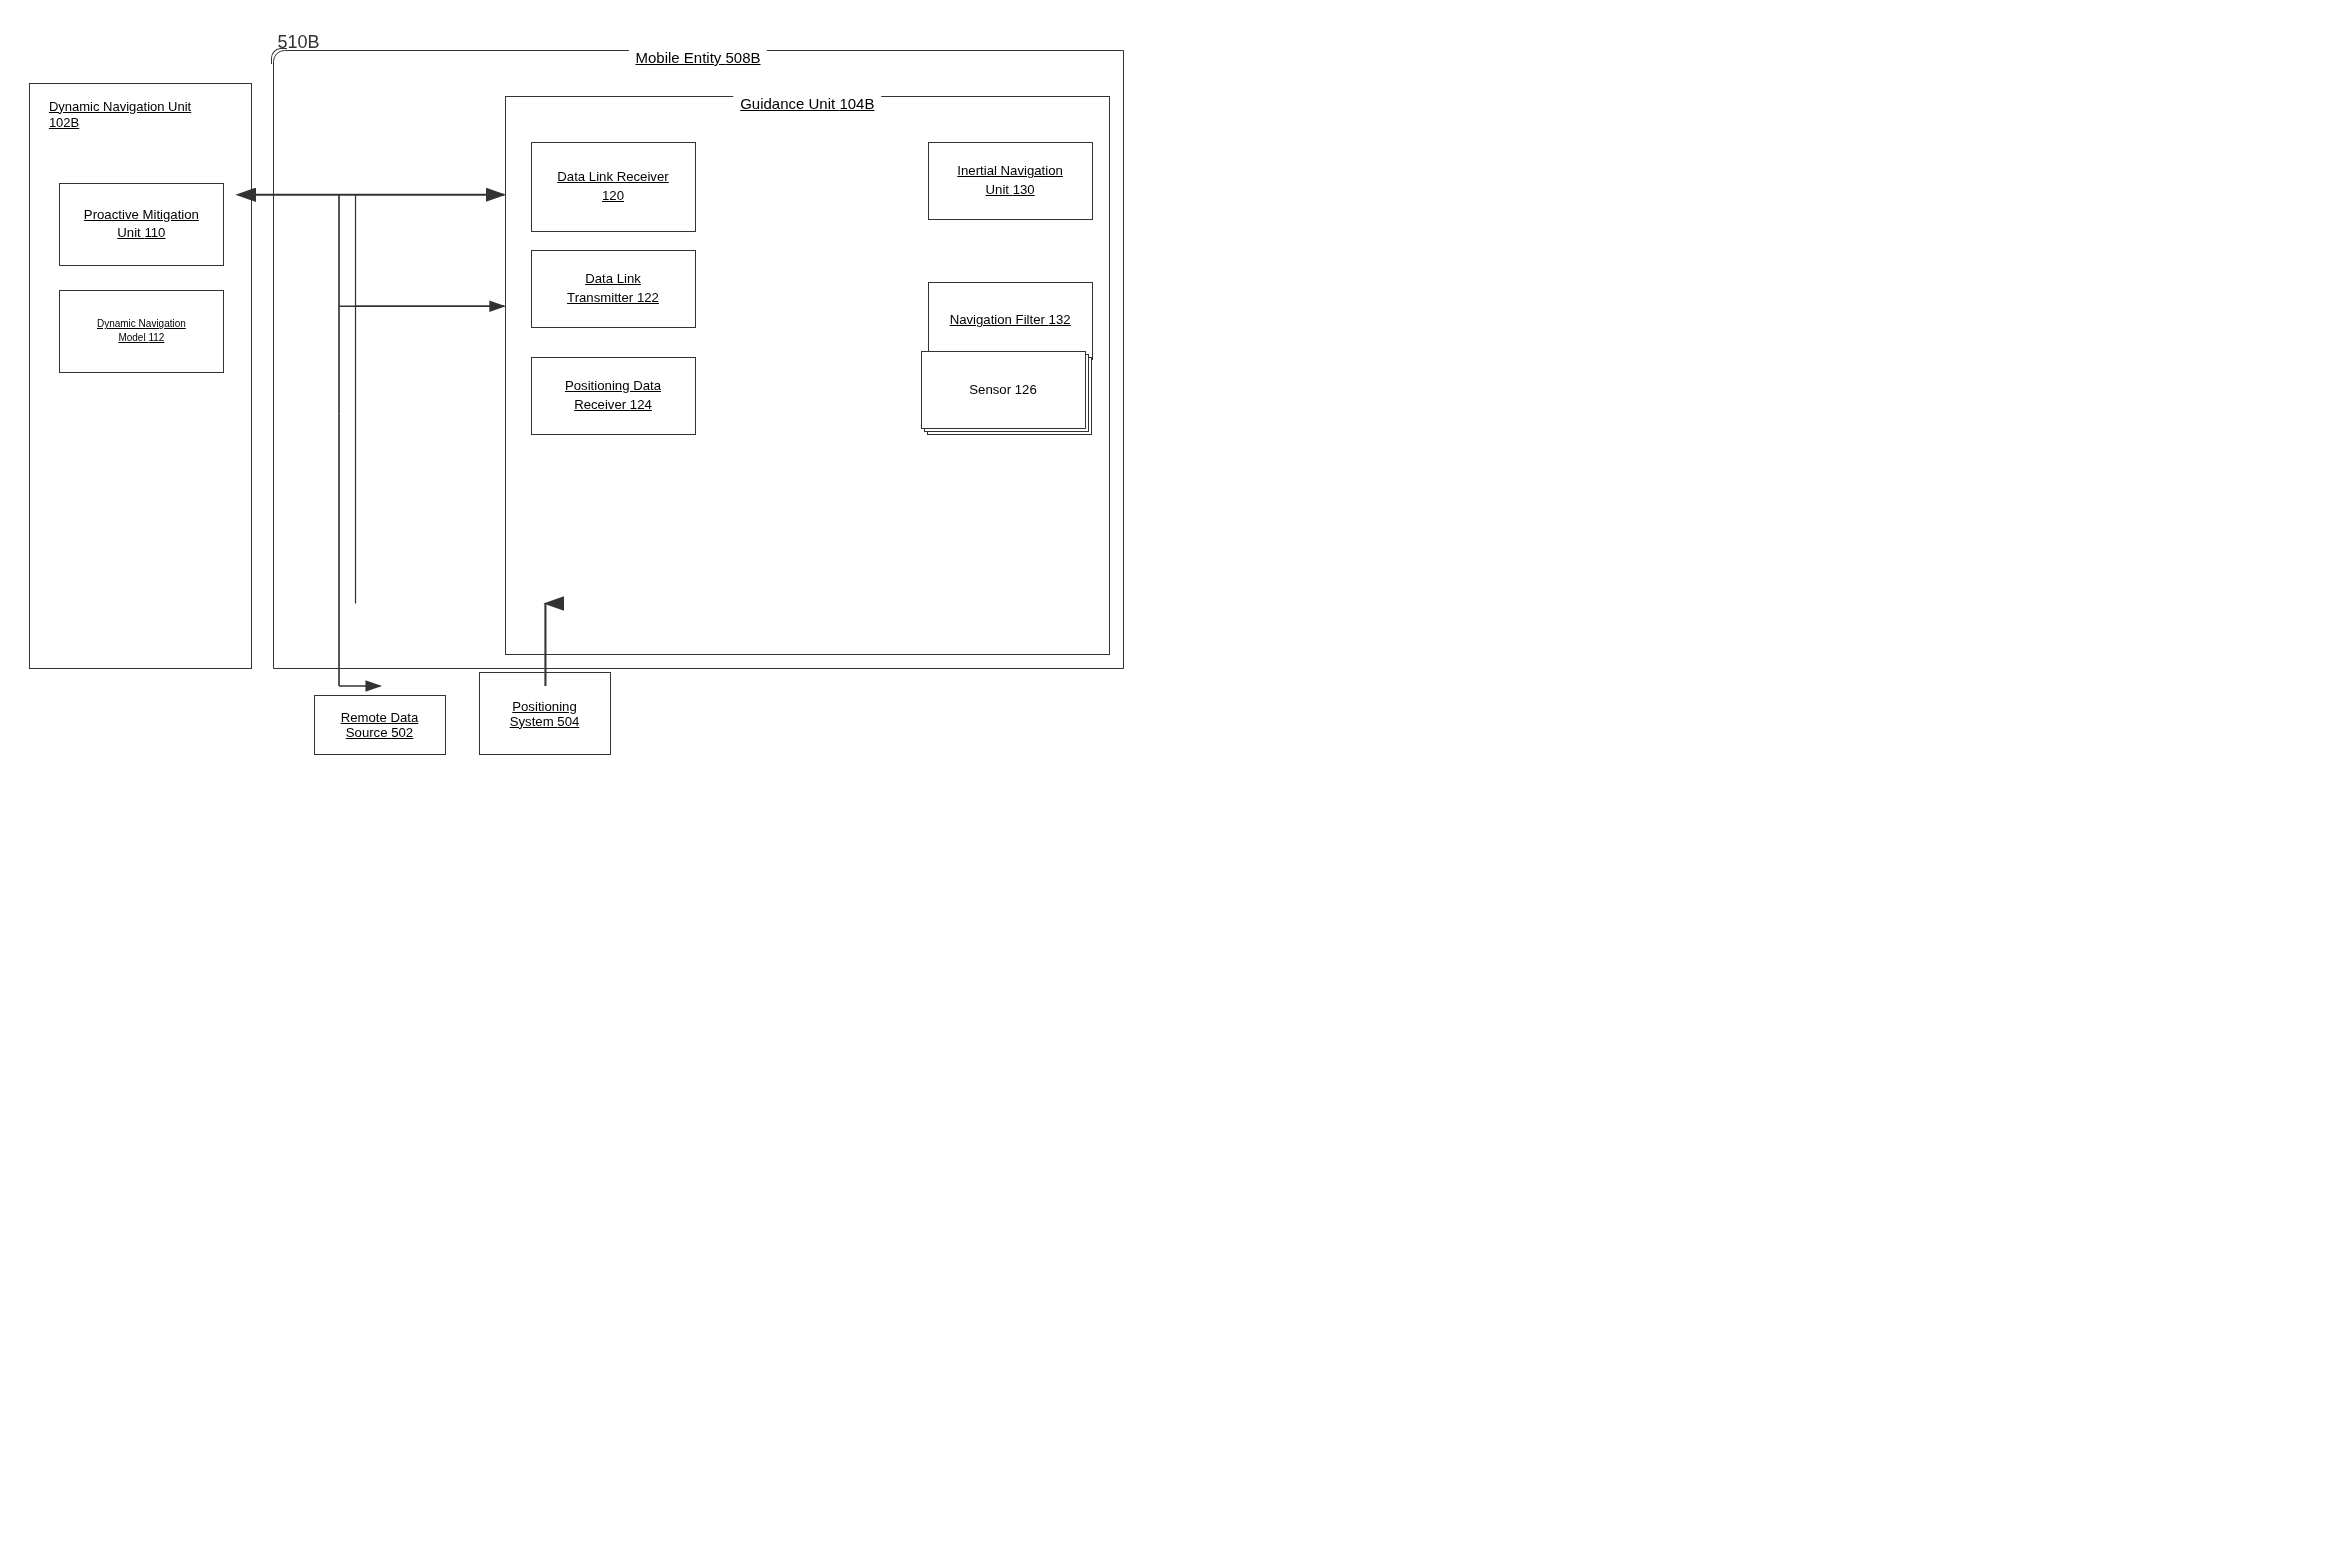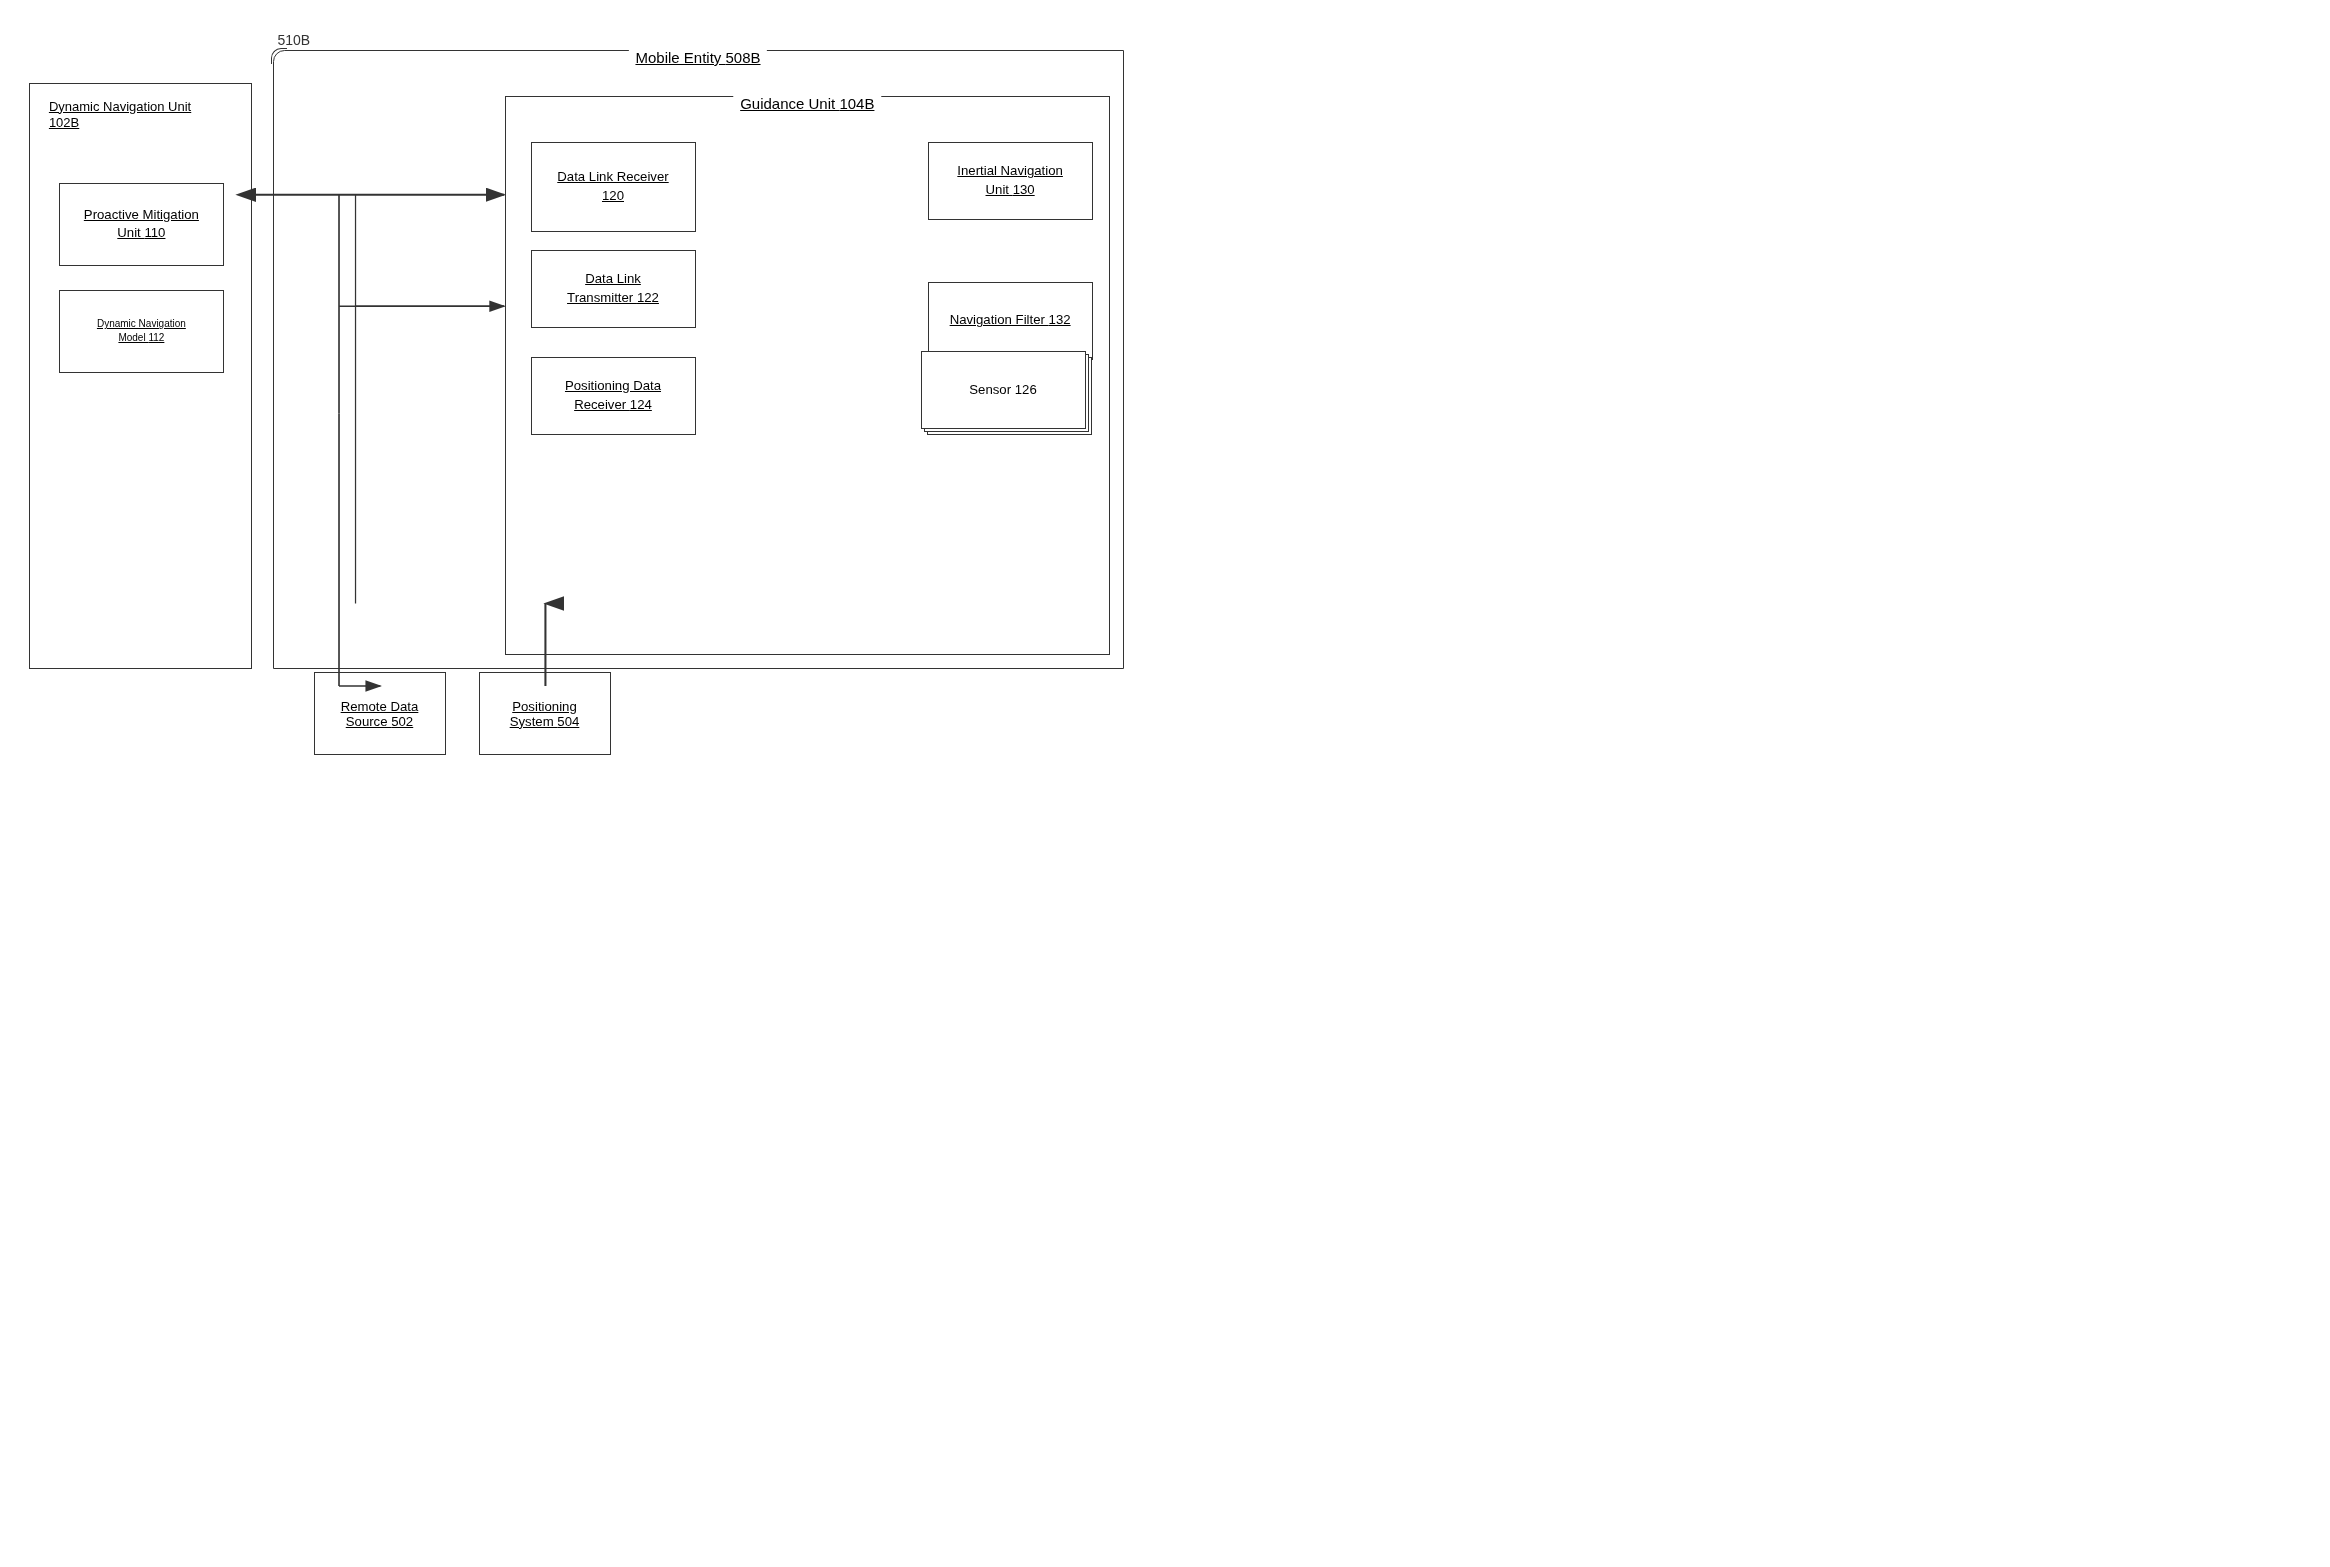--- a/index.html
+++ b/index.html
@@ -44,21 +44,21 @@
 
     .mobile-entity-label span {
       text-decoration: underline;
     }
 
     
     .label-510b {
       position: absolute;
       top: 15px;
       left: 261px;
-      font-size: 14px;
+      font-size: 18px;
       color: #333;
       text-align: center;
     }
 
     
     .guidance-unit {
       position: absolute;
       top: 45px;
       left: 231px;
       right: 12.4px;
@@ -253,21 +253,21 @@
 
     .sensor-box span {
     }
 
     
     .rds-box {
       position: absolute;
       bottom: 12.4px;
       left: 297px;
       width: 132px;
-      height: 83px;
+      height: 60px;
       border: 1.7px solid #333;
       display: flex;
       align-items: center;
       justify-content: center;
       text-align: center;
       font-size: 13.2px;
       background: #fff;
     }
 
     .rds-box span {

